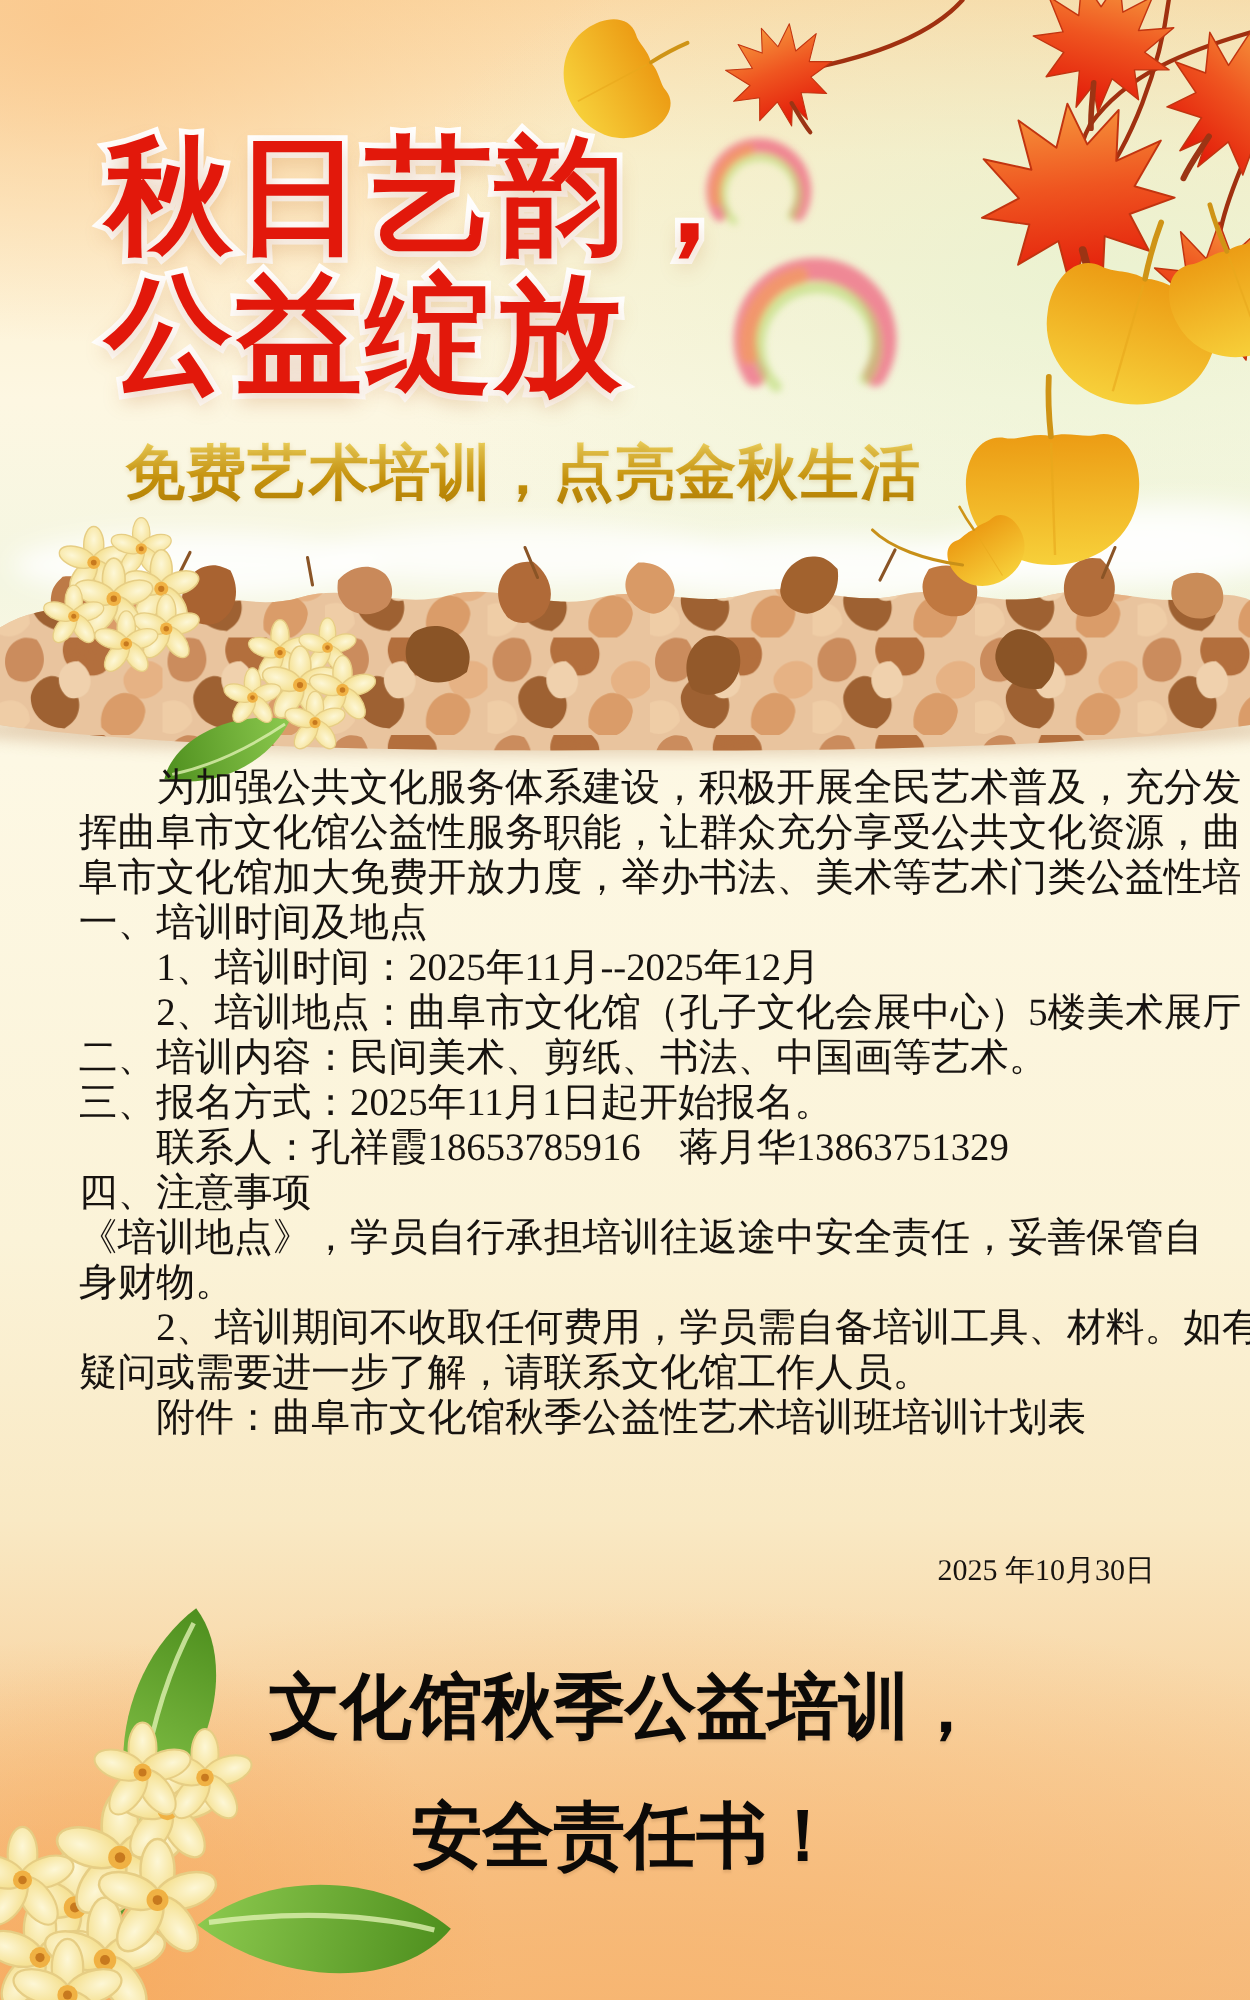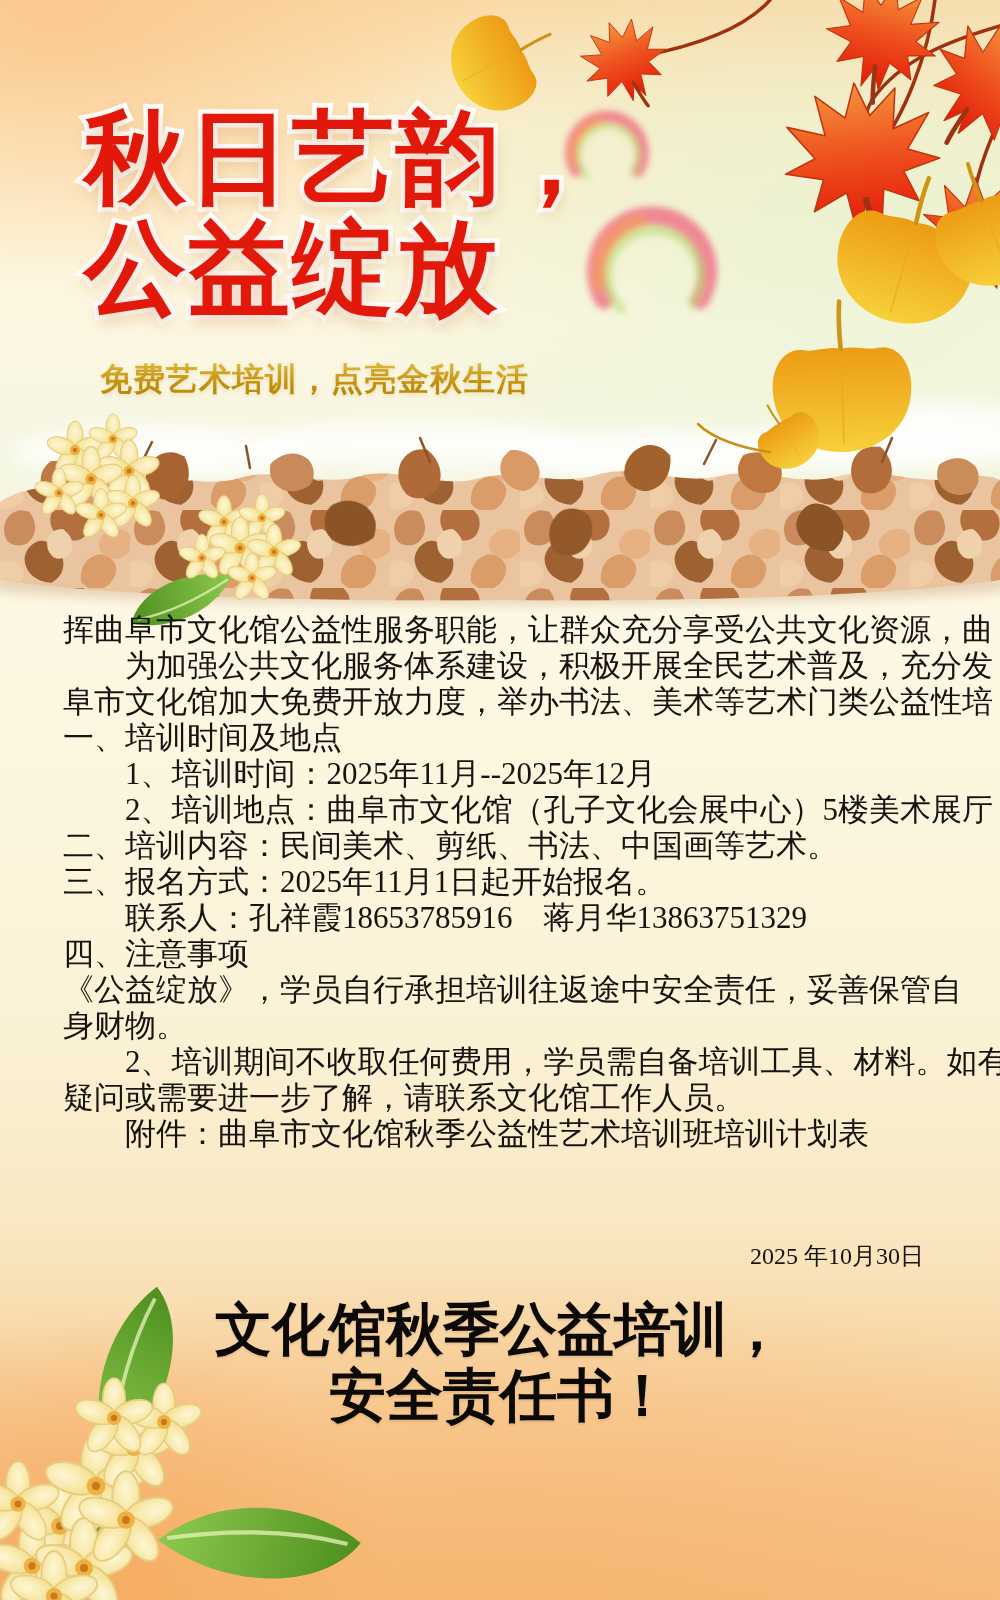--- a/index.html
+++ b/index.html
@@ -17,40 +17,40 @@
   .deco{position:absolute;inset:0;pointer-events:none;}
   .txt-layer{position:absolute;inset:0;}
   .title{position:absolute;left:84px;top:104px;}
   .title-line{
     font-weight:700;font-size:102px;line-height:110px;letter-spacing:2px;
     color:#e2180b;-webkit-text-stroke:9px #ffffff;paint-order:stroke fill;
     text-shadow:0 7px 16px rgba(196,128,66,.38);white-space:nowrap;
   }
   .subtitle{
     position:absolute;left:100px;top:350px;white-space:nowrap;
-    font-weight:700;font-size:32px;line-height:58px;letter-spacing:1px;
+    font-weight:700;font-size:48px;line-height:58px;letter-spacing:1px;
     color:#c8980e;
     background:linear-gradient(180deg,#ecd05c 6%,#c8940a 58%,#b07f06 100%);
     -webkit-background-clip:text;background-clip:text;-webkit-text-fill-color:transparent;
     text-shadow:0 2px 4px rgba(170,120,20,.18);
   }
   .body-text{position:absolute;left:63px;top:612px;width:885px;}
   .body-line{
     font-weight:400;font-size:31px;line-height:36px;color:#171310;
     white-space:pre;letter-spacing:0;
   }
   .date-line{
     position:absolute;right:76px;top:1240px;white-space:pre;
     font-weight:400;font-size:24px;color:#171310;
   }
   .footer{position:absolute;left:0;top:1296px;width:100%;text-align:center;}
   .footer-line{
     font-family:"Liberation Sans",sans-serif;font-weight:700;
     font-size:57px;line-height:66px;color:#0c0a08;letter-spacing:0;
-    white-space:nowrap;text-shadow:0 2px 2px rgba(120,80,40,.15);
+    white-space:nowrap;text-shadow:0 2px 2px rgba(120,80,40,.15);margin-top:37px;
   }
 </style>
 </head>
 <body>
 
 <div class="poster">
 
   <svg class="deco" width="1000" height="1600" viewBox="0 0 1000 1600">
     <defs>
       <linearGradient id="mg" x1="0" y1="0" x2="0" y2="1">
@@ -238,31 +238,31 @@
   <div class="txt-layer">
 
     <div class="title">
       <div class="title-line">秋日艺韵，</div>
       <div class="title-line">公益绽放</div>
     </div>
 
     <div class="subtitle">免费艺术培训，点亮金秋生活</div>
 
     <div class="body-text">
+        <div class="body-line">　　为加强公共文化服务体系建设，积极开展全民艺术普及，充分发</div>
         <div class="body-line">挥曲阜市文化馆公益性服务职能，让群众充分享受公共文化资源，曲</div>
-        <div class="body-line">　　为加强公共文化服务体系建设，积极开展全民艺术普及，充分发</div>
         <div class="body-line">阜市文化馆加大免费开放力度，举办书法、美术等艺术门类公益性培</div>
         <div class="body-line">一、培训时间及地点</div>
         <div class="body-line">　　1、培训时间：2025年11月--2025年12月</div>
         <div class="body-line">　　2、培训地点：曲阜市文化馆（孔子文化会展中心）5楼美术展厅</div>
         <div class="body-line">二、培训内容：民间美术、剪纸、书法、中国画等艺术。</div>
         <div class="body-line">三、报名方式：2025年11月1日起开始报名。</div>
         <div class="body-line">　　联系人：孔祥霞18653785916　蒋月华13863751329</div>
         <div class="body-line">四、注意事项</div>
-        <div class="body-line">《公益绽放》，学员自行承担培训往返途中安全责任，妥善保管自</div>
+        <div class="body-line">《培训地点》，学员自行承担培训往返途中安全责任，妥善保管自</div>
         <div class="body-line">身财物。</div>
         <div class="body-line">　　2、培训期间不收取任何费用，学员需自备培训工具、材料。如有</div>
         <div class="body-line">疑问或需要进一步了解，请联系文化馆工作人员。</div>
         <div class="body-line">　　附件：曲阜市文化馆秋季公益性艺术培训班培训计划表</div>
       </div>
 
     <div class="date-line">2025 年10月30日</div>
 
     <div class="footer">
       <div class="footer-line">文化馆秋季公益培训，</div>

